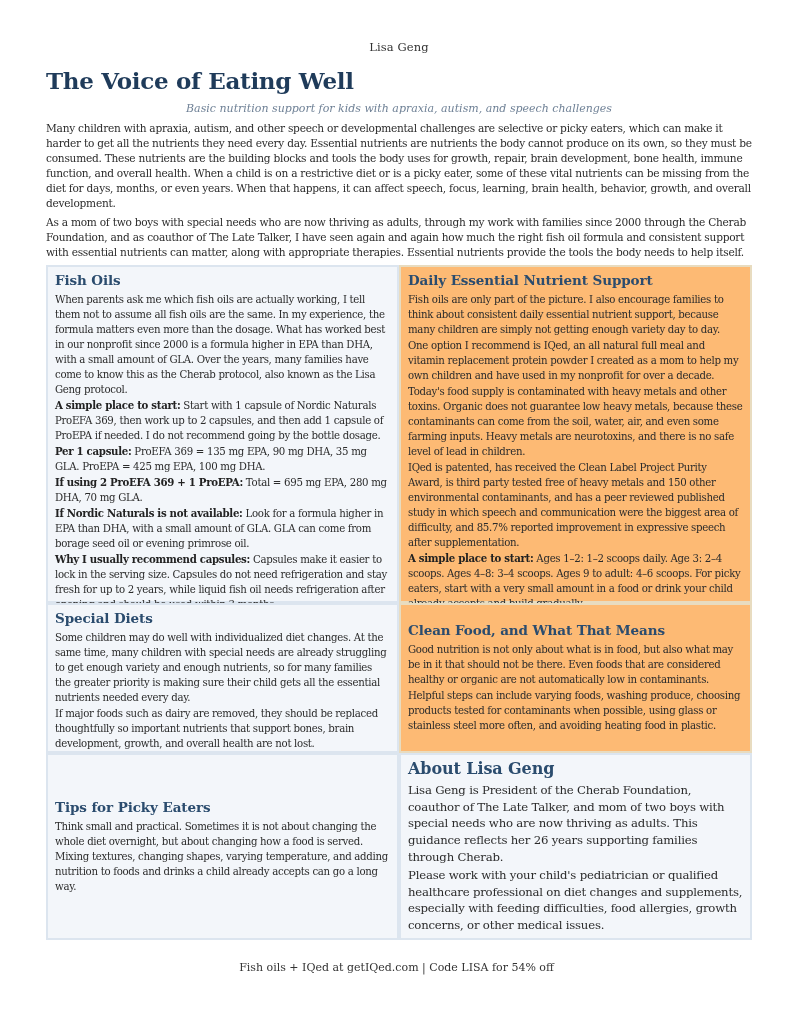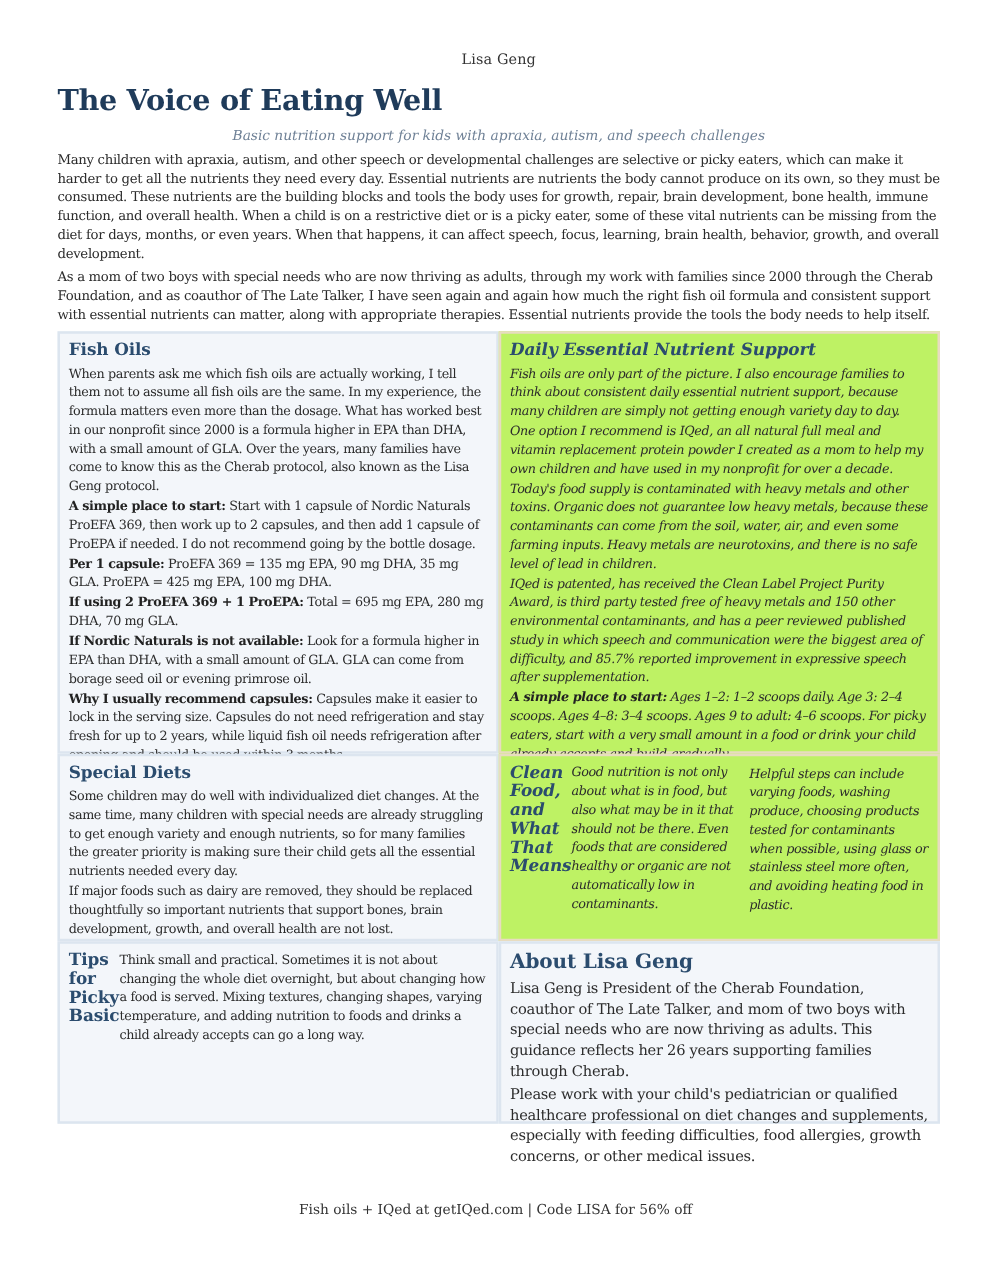--- a/index.html
+++ b/index.html
@@ -22,29 +22,29 @@
     grid-template-columns: 353px 353px;
     margin-top: 5px;
     border-radius: 14px;
   }
   .box {
     padding: 6px 7px 6px 7px;
     font-size: 10.2px; line-height: 15px; letter-spacing: -0.3px;
     color: #2b2b2b;
   }
   .box.blue { background: #f3f6fa; border: 2px solid #dce5ef; }
-  .box.cream { background: #bef264; border: 2px solid #e8dcc0; font-style: italic; }
+  .box.cream { background: #fdba74; border: 2px solid #e8dcc0; }
   .box h2 { font-size: 13.5px; color: #2b4c6e; font-weight: bold; margin-bottom: 4px; letter-spacing: -0.1px; }
   .box p + p { margin-top: 1px; }
   .box b { font-weight: bold; color: #222; text-align: center; }
 
   .r1 { height: 338px; }
   .r2 { height: 150px; }
-  .r3 { height: 146px; }
-  .vcenter { display: flex; flex-direction: row; justify-content: center; }
+  .r3 { height: 187px; }
+  .vcenter { display: flex; flex-direction: column; justify-content: center; }
 
   .about { font-size: 11.7px; line-height: 16.8px; letter-spacing: -0.2px; }
   .about h2 { font-size: 16px; margin-bottom: 4px; }
 
   .footer {
     position: absolute; left: 0; width: 793px; top: 961px;
     text-align: center; font-size: 11px; color: #333;
   }
 </style>
 </head>
@@ -87,25 +87,25 @@
       <p>If major foods such as dairy are removed, they should be replaced thoughtfully so important nutrients that support bones, brain development, growth, and overall health are not lost.</p>
     </section>
 
     <section class="box cream r2 vcenter">
       <h2>Clean Food, and What That Means</h2>
       <p>Good nutrition is not only about what is in food, but also what may be in it that should not be there. Even foods that are considered healthy or organic are not automatically low in contaminants.</p>
       <p>Helpful steps can include varying foods, washing produce, choosing products tested for contaminants when possible, using glass or stainless steel more often, and avoiding heating food in plastic.</p>
     </section>
 
     <section class="box blue r3 vcenter">
-      <h2>Tips for Picky Basic</h2>
+      <h2>Tips for Picky Eaters</h2>
       <p>Think small and practical. Sometimes it is not about changing the whole diet overnight, but about changing how a food is served. Mixing textures, changing shapes, varying temperature, and adding nutrition to foods and drinks a child already accepts can go a long way.</p>
     </section>
 
     <section class="box blue r3 about">
       <h2>About Lisa Geng</h2>
       <p>Lisa Geng is President of the Cherab Foundation, coauthor of The Late Talker, and mom of two boys with special needs who are now thriving as adults. This guidance reflects her 26 years supporting families through Cherab.</p>
       <p>Please work with your child's pediatrician or qualified healthcare professional on diet changes and supplements, especially with feeding difficulties, food allergies, growth concerns, or other medical issues.</p>
     </section>
   </div>
 </div>
 
-<div class="footer">Fish oils + IQed at getIQed.com | Code LISA for 56% off</div>
+<div class="footer">Fish oils + IQed at getIQed.com | Code LISA for 54% off</div>
 
 </body></html>

